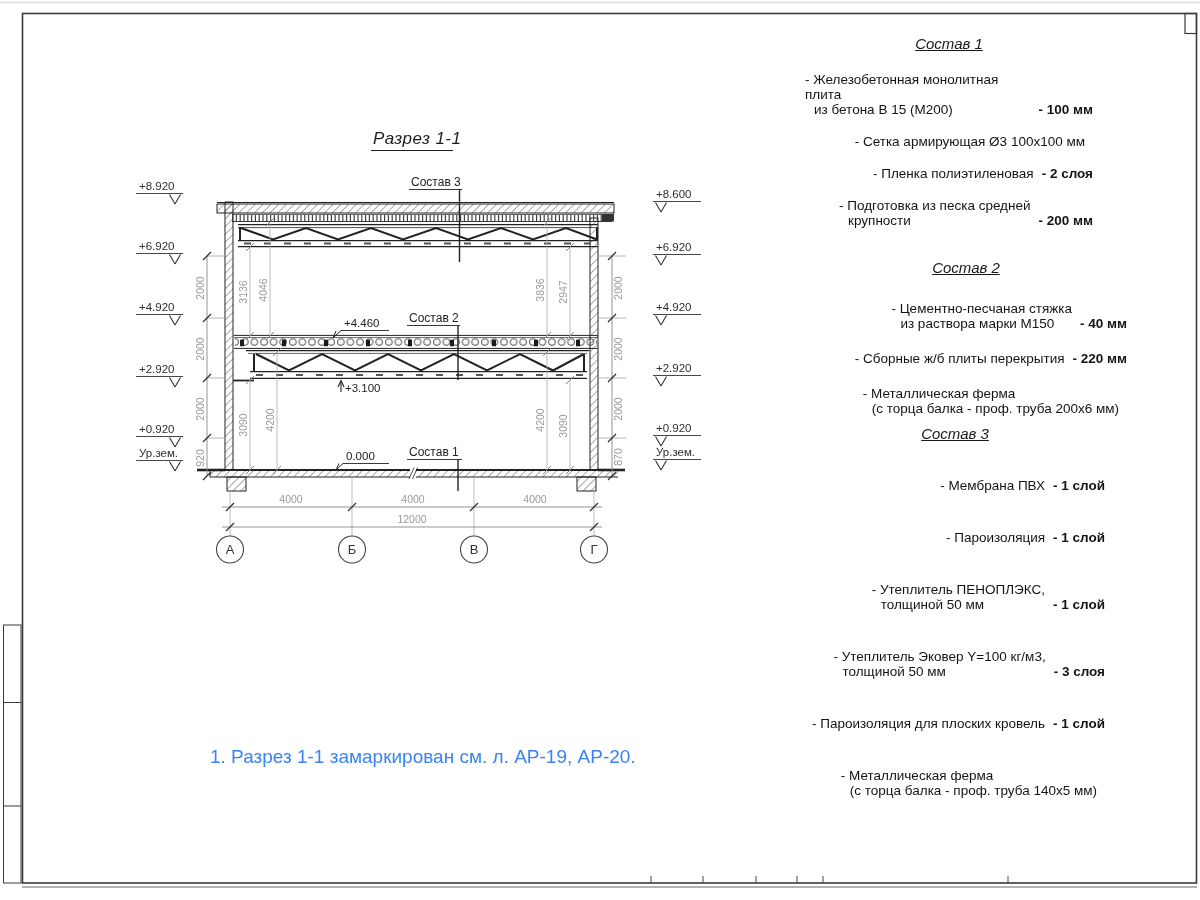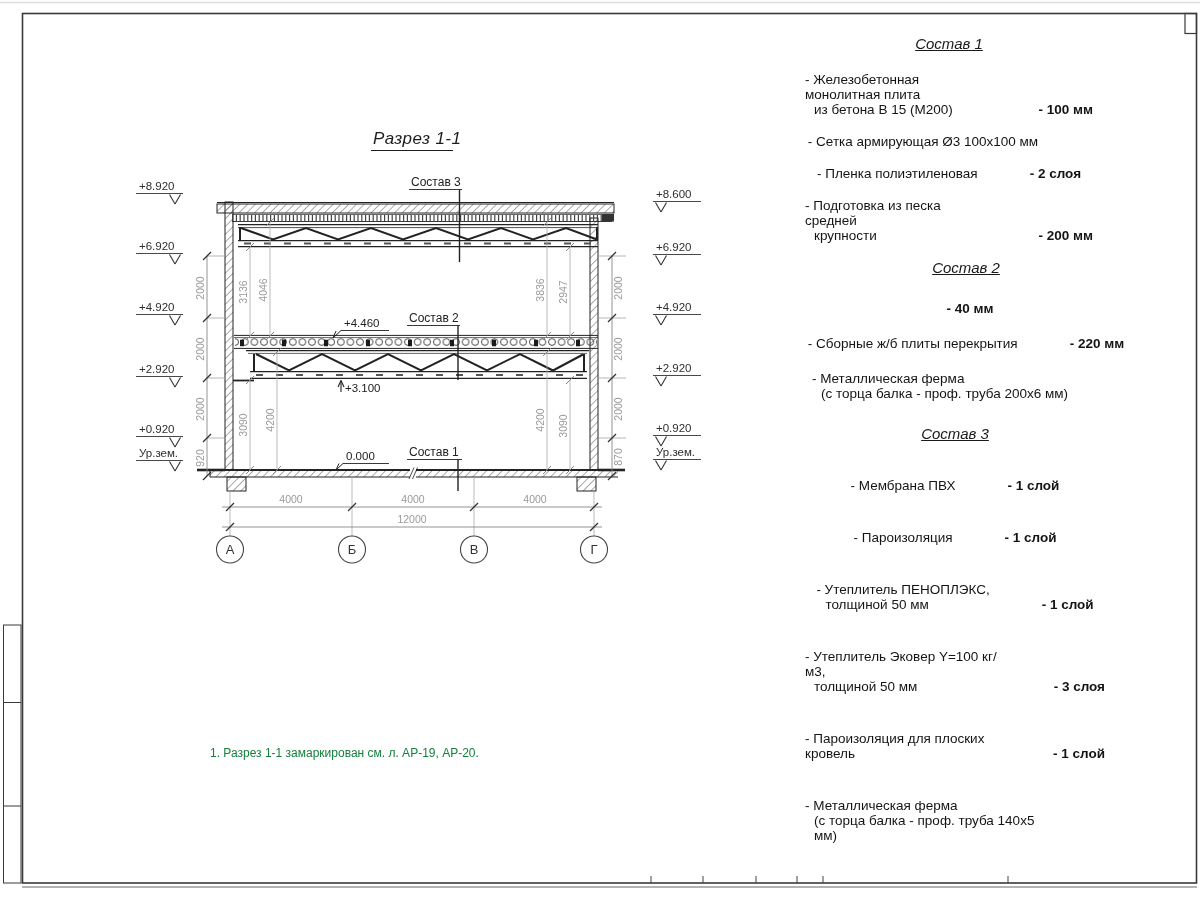--- a/index.html
+++ b/index.html
@@ -10,27 +10,27 @@
   .t-el{font-size:11.5px;fill:#2e2e2e;}
   .t-dim{font-size:10.5px;fill:#9a9a9a;}
   .t-call{font-size:12px;fill:#222;}
   .t-lev{font-size:11.5px;fill:#222;}
   .t-axis{font-size:13px;fill:#333;}
   .t-title{font-size:17px;font-style:italic;fill:#1d1d1d;letter-spacing:.4px;}
 
   .lists{position:absolute;font-size:13.5px;color:#141414;line-height:15px;}
   .sec-h{font-size:15px;font-style:italic;text-align:center;text-decoration:underline;
     color:#1a1a1a;margin:0 0 21px 0;}
-  .item{display:flex;justify-content:center;align-items:flex-end;gap:44px;}
+  .item{display:flex;justify-content:flex-end;align-items:flex-end;}
   .s1 .item{margin-bottom:17px;}
   .s2 .item{margin-bottom:20px;}
   .s3 .item{margin-bottom:12px;margin-top:37px;}
   .nm .l2{padding-left:9px;}
   .val{white-space:nowrap;padding-left:8px;font-weight:bold;}
-  .note{position:absolute;left:210px;top:746px;font-size:12px;color:#15803d;}
+  .note{position:absolute;left:210px;top:746px;font-size:19px;color:#3b82f6;}
 </style>
 </head>
 <body>
 
 <div id="page">
 
 <svg width="1200" height="900" viewBox="0 0 1200 900">
   <defs>
     <pattern id="hatch" width="5.5" height="5.5" patternUnits="userSpaceOnUse" patternTransform="rotate(45)">
       <line x1="0" y1="0" x2="0" y2="5.5" stroke="#555" stroke-width="1"></line>
@@ -370,20 +370,24 @@
           <div class="l">- Подготовка из песка средней</div>
           <div class="l l2">крупности</div>
         </div>
     <div class="val">- 200 мм</div>
   </div>
 </div>
 
 <div class="lists s2" style="left:805px;top:260px;width:322px;">
   <div class="sec-h" style="margin-bottom:26px;">Состав 2</div>
   <div class="item">
+    <div class="nm">
+          <div class="l">- Цементно-песчаная стяжка</div>
+          <div class="l l2">из раствора марки М150</div>
+        </div>
     <div class="val">- 40 мм</div>
   </div>
   <div class="item">
     <div class="nm">
           <div class="l">- Сборные ж/б плиты перекрытия</div>
         </div>
     <div class="val">- 220 мм</div>
   </div>
   <div class="item">
     <div class="nm">

